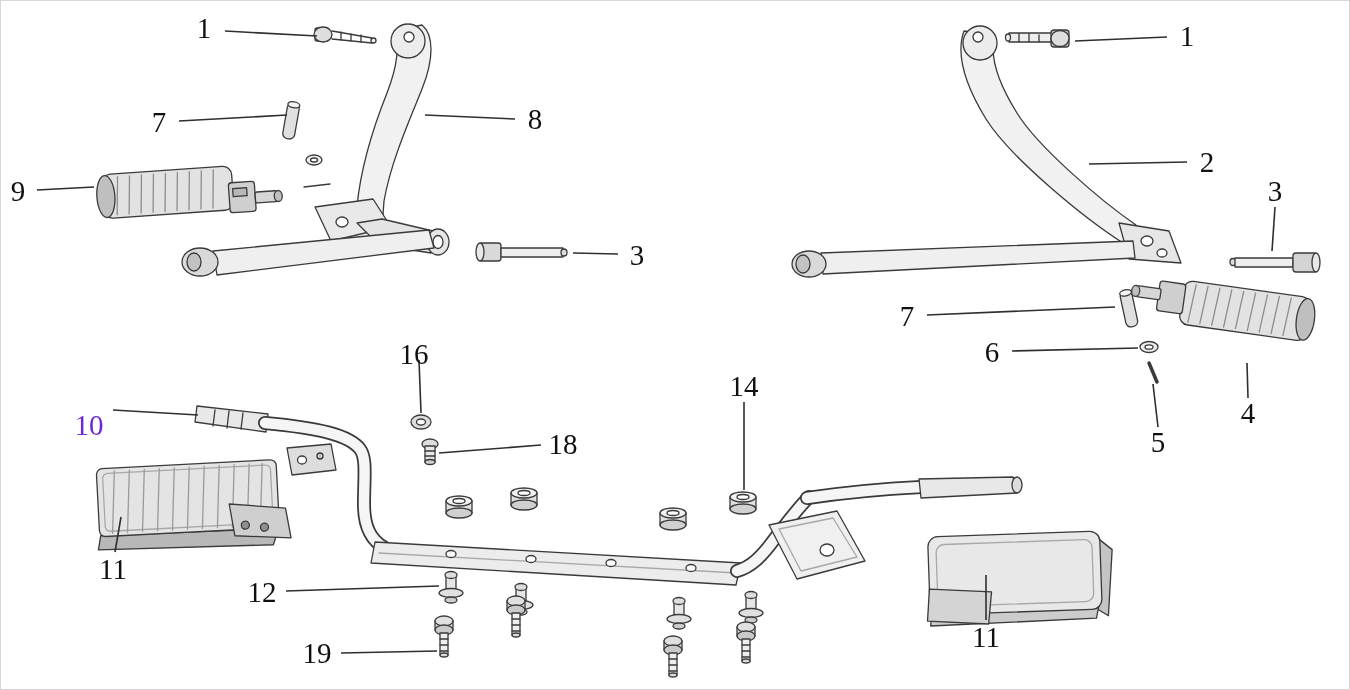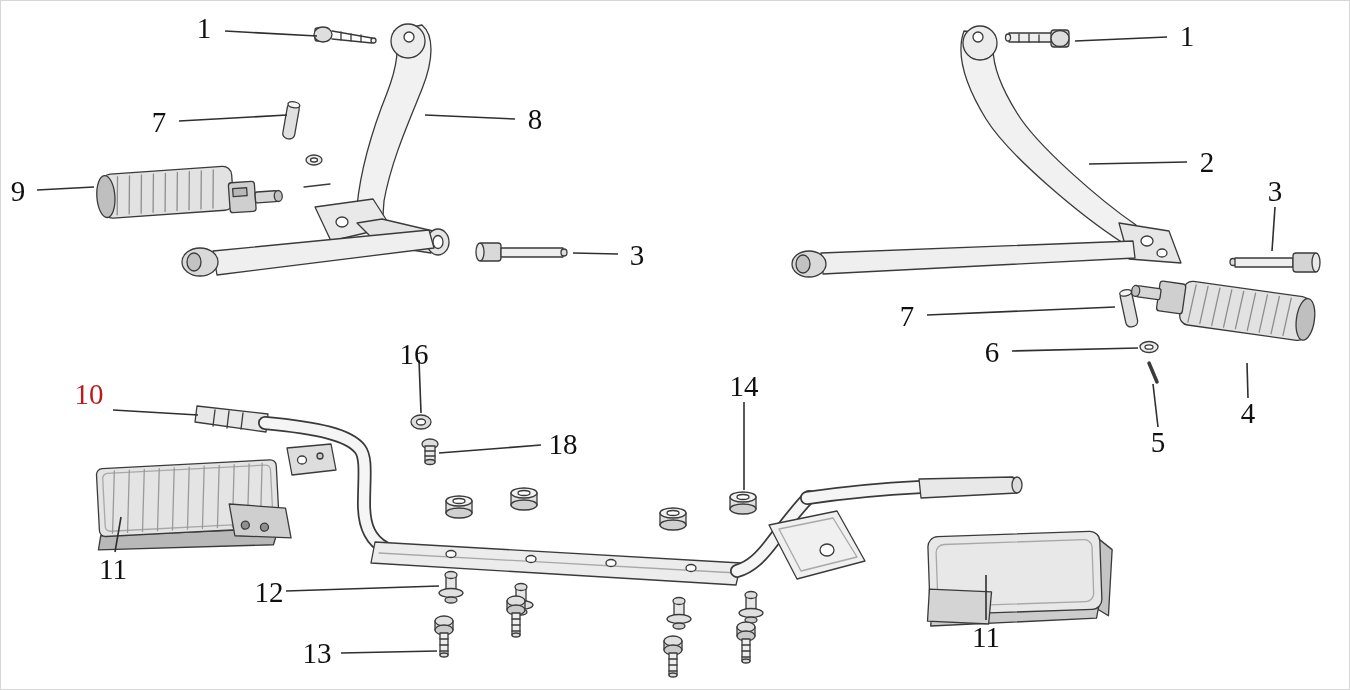--- a/index.html
+++ b/index.html
@@ -367,23 +367,23 @@
       <div class="part-label" style="left: 17px; top: 190px; color: rgb(16, 16, 16);">9</div>
       <div class="part-label" style="left: 534px; top: 118px; color: rgb(16, 16, 16);">8</div>
       <div class="part-label" style="left: 636px; top: 254px; color: rgb(16, 16, 16);">3</div>
       <div class="part-label" style="left: 1186px; top: 35px; color: rgb(16, 16, 16);">1</div>
       <div class="part-label" style="left: 1206px; top: 161px; color: rgb(16, 16, 16);">2</div>
       <div class="part-label" style="left: 1274px; top: 190px; color: rgb(16, 16, 16);">3</div>
       <div class="part-label" style="left: 906px; top: 315px; color: rgb(16, 16, 16);">7</div>
       <div class="part-label" style="left: 991px; top: 351px; color: rgb(16, 16, 16);">6</div>
       <div class="part-label" style="left: 1247px; top: 412px; color: rgb(16, 16, 16);">4</div>
       <div class="part-label" style="left: 1157px; top: 441px; color: rgb(16, 16, 16);">5</div>
-      <div class="part-label" style="left: 88px; top: 393px; color: #b91c1c;">10</div>
+      <div class="part-label" style="left: 88px; top: 424px; color: #6d28d9;">10</div>
       <div class="part-label" style="left: 413px; top: 353px; color: rgb(16, 16, 16);">16</div>
       <div class="part-label" style="left: 562px; top: 443px; color: rgb(16, 16, 16);">18</div>
       <div class="part-label" style="left: 743px; top: 385px; color: rgb(16, 16, 16);">14</div>
       <div class="part-label" style="left: 112px; top: 568px; color: rgb(16, 16, 16);">11</div>
-      <div class="part-label" style="left: 268px; top: 591px; color: rgb(16, 16, 16);">12</div>
-      <div class="part-label" style="left: 316px; top: 652px; color: rgb(16, 16, 16);">13</div>
+      <div class="part-label" style="left: 261px; top: 591px; color: rgb(16, 16, 16);">12</div>
+      <div class="part-label" style="left: 316px; top: 652px; color: rgb(16, 16, 16);">19</div>
       <div class="part-label" style="left: 985px; top: 636px; color: rgb(16, 16, 16);">11</div>
     </div>
 
 </div>
 
 </body></html>

